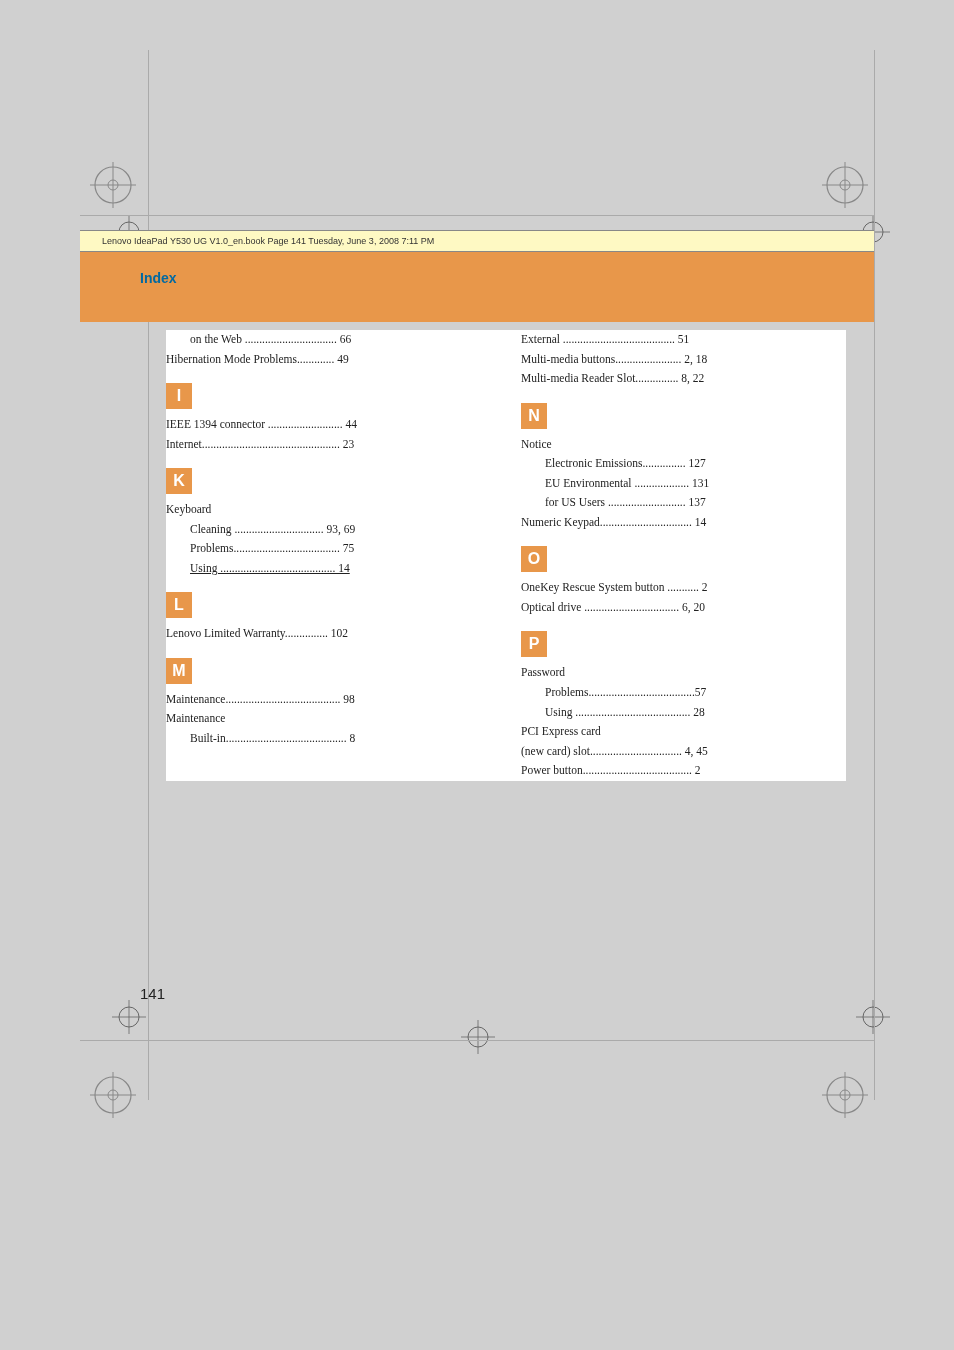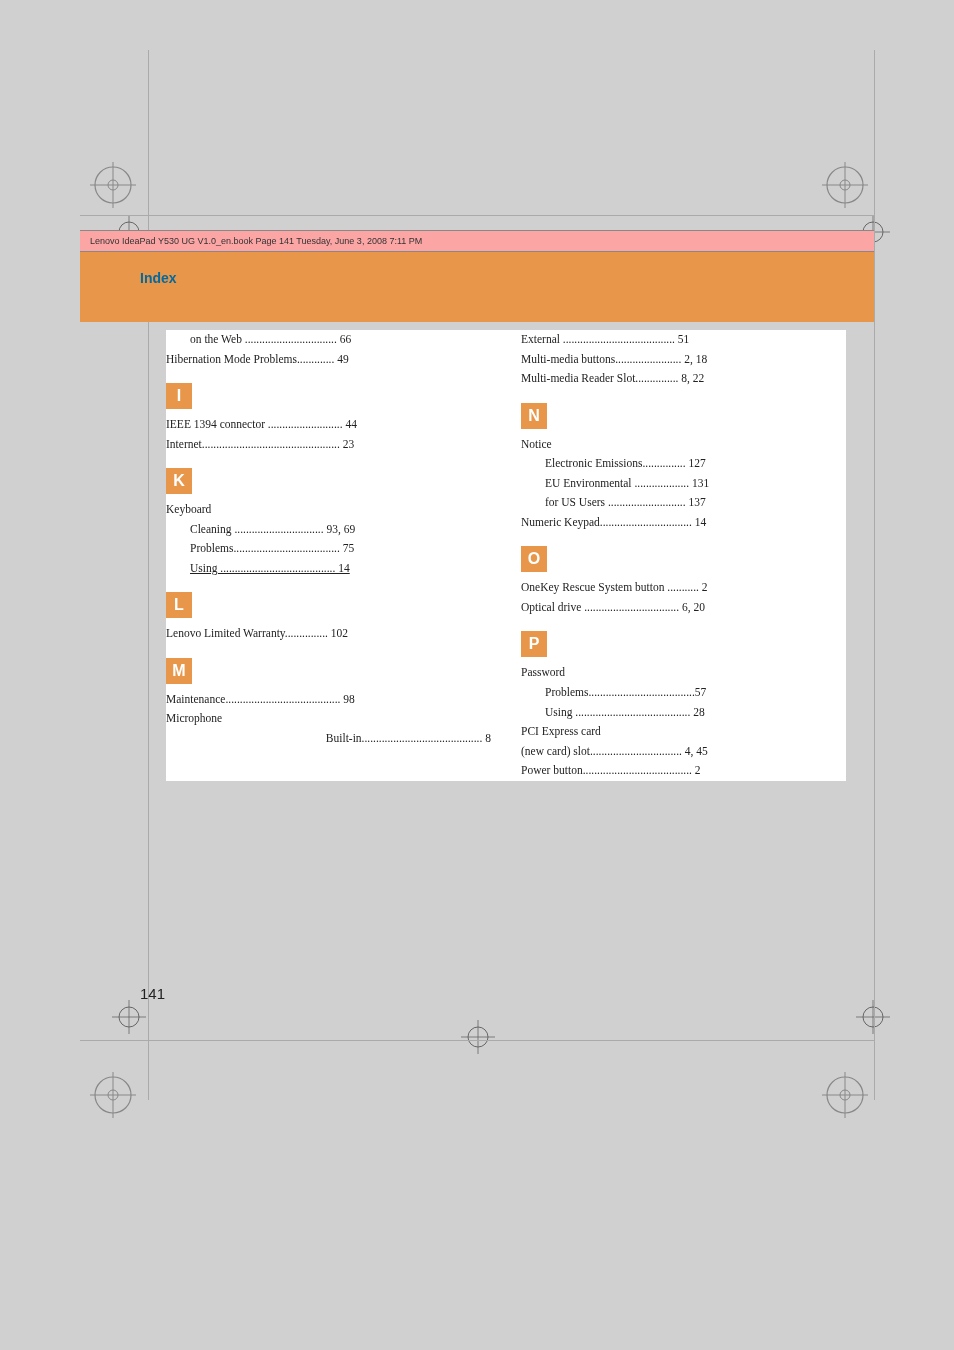--- a/index.html
+++ b/index.html
@@ -14,26 +14,26 @@
       overflow: hidden;
     }
 
     
     .header-bar {
       position: absolute;
       top: 230px;
       left: 80px;
       width: 794px;
       height: 22px;
-      background: #fca5a5;
+      background: #fef9c3;
       border-top: 1px solid #888;
       border-bottom: 1px solid #888;
       display: flex;
       align-items: center;
-      padding-left: 10px;
+      padding-left: 22px;
     }
 
     .header-bar-text {
       font-size: 9px;
       color: #333;
       font-family: Arial, sans-serif;
     }
 
     
     .orange-header {
@@ -218,23 +218,23 @@
 
     <div style="margin-top:14px;">
       <div style="display:inline-block;background:#e8974a;color:#fff;font-family:Arial,sans-serif;font-size:16px;font-weight:bold;width:26px;height:26px;text-align:center;line-height:26px;margin-bottom:6px;">L</div>
     </div>
     <div class="index-entry">Lenovo Limited Warranty............... 102</div>
 
     <div style="margin-top:14px;">
       <div style="display:inline-block;background:#e8974a;color:#fff;font-family:Arial,sans-serif;font-size:16px;font-weight:bold;width:26px;height:26px;text-align:center;line-height:26px;margin-bottom:6px;">M</div>
     </div>
     <div class="index-entry">Maintenance........................................ 98</div>
-    <div class="index-entry">Microphone</div>
-    <div class="index-entry">
-        <div style="padding-left:40px;text-align:right;">Built-in.......................................... 8</div>
+    <div class="index-entry">Maintenance</div>
+    <div class="index-entry">
+        <div style="padding-left:24px;">Built-in.......................................... 8</div>
       </div>
   </div>
 
   <div>
 
     <div class="index-entry">External ....................................... 51</div>
     <div class="index-entry">Multi-media buttons....................... 2, 18</div>
     <div class="index-entry">Multi-media Reader Slot............... 8, 22</div>
 
     <div style="margin-top:14px;">

